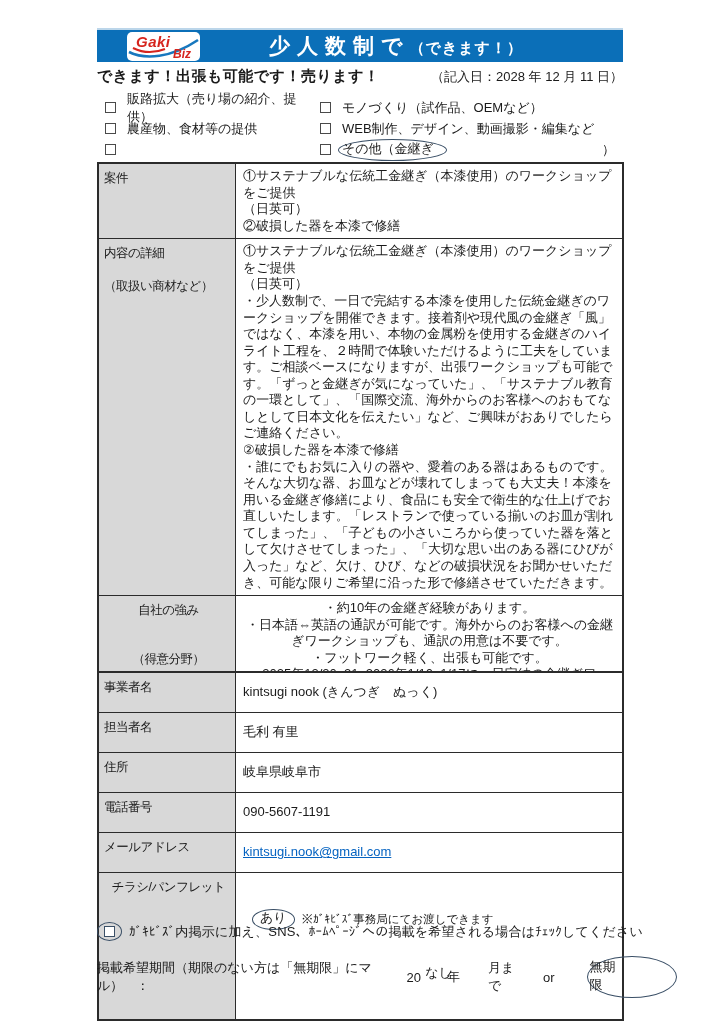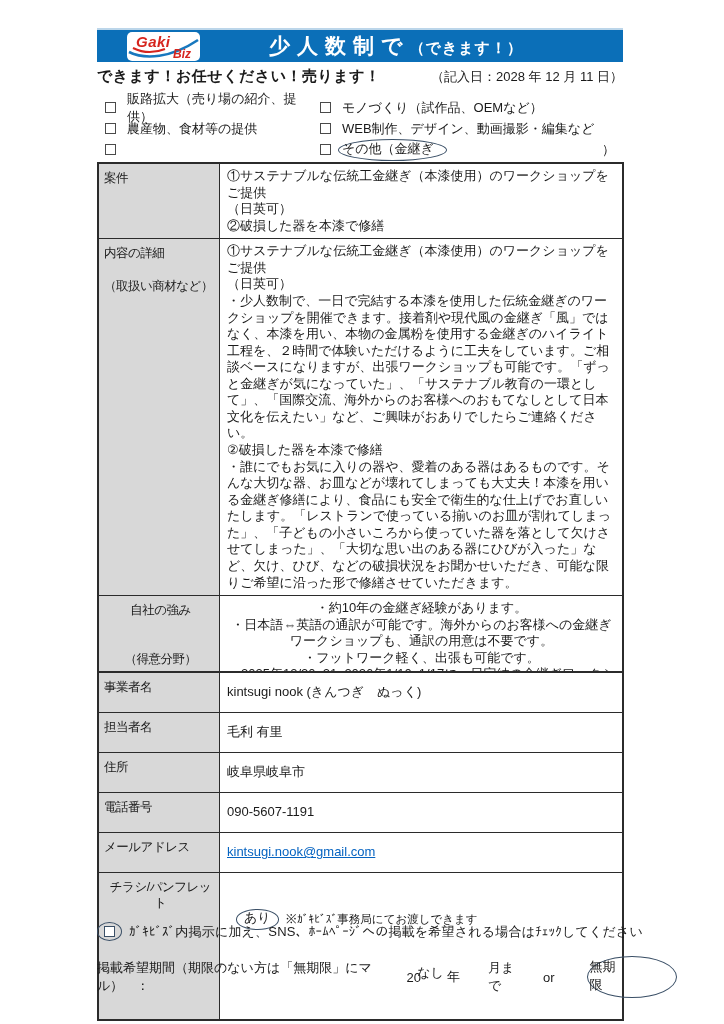--- a/index.html
+++ b/index.html
@@ -39,21 +39,21 @@
   .ellipse { border:1.6px solid #3A4F66; border-radius:50%; }
   .other-circle { display:inline-block; padding:0 12px 2px 3px; margin-left:-4px; }
   .close-paren { margin-left:auto; margin-right:8px; }
 
   
   .tbl { position:absolute; left:97px; width:527px; border:2px solid #2b2b2b; background:#fff; }
   .main-table { top:162px; }
   .contact-table { top:671px; }
   .t-row { display:flex; border-bottom:1.5px solid #2b2b2b; }
   .t-row:last-child { border-bottom:none;text-align:center; }
-  .t-label { width:121px; flex:0 0 auto; background:#D8D8D8; border-right:1.5px solid #2b2b2b;
+  .t-label { width:137px; flex:0 0 auto; background:#D8D8D8; border-right:1.5px solid #2b2b2b;
     padding:6px 2px 4px 5px; font-size:12.5px; letter-spacing:-0.5px; line-height:1.3;
     white-space:pre-wrap; }
   .t-content { flex:1; padding:4px 6px 4px 7px; font-size:13px; line-height:1.275;
     white-space:pre-wrap; overflow-wrap:break-word; }
   .mt-row-0 { min-height:47px; }
   .mt-row-1 { min-height:321px; }
   .mt-row-2 { min-height:122px; }
   .ct-row { min-height:40px; }
   .ct-content { display:flex; align-items:center; }
   .email-link { color:#0563C1; text-decoration:underline; cursor:pointer; }
@@ -91,21 +91,21 @@
       </svg>
       <span class="logo-gaki">Gaki</span>
       <span class="logo-biz">Biz</span>
     </div>
     <div class="title">
       <span class="title-main">少人数制で</span><span class="title-sub">（できます！）</span>
     </div>
   </div>
 
   <div class="tagline-row">
-    <span class="tagline">できます！お任せください！売ります！</span>
+    <span class="tagline">できます！出張も可能です！売ります！</span>
     <span class="fill-date">（記入日：2028 年 12 月 11 日）</span>
   </div>
 
   <div class="categories">
     <div class="cat-row">
       <div class="cat-item left">
         <span class="cbx"></span>
         <span>販路拡大（売り場の紹介、提供）</span>
       </div>
       <div class="cat-item right">

